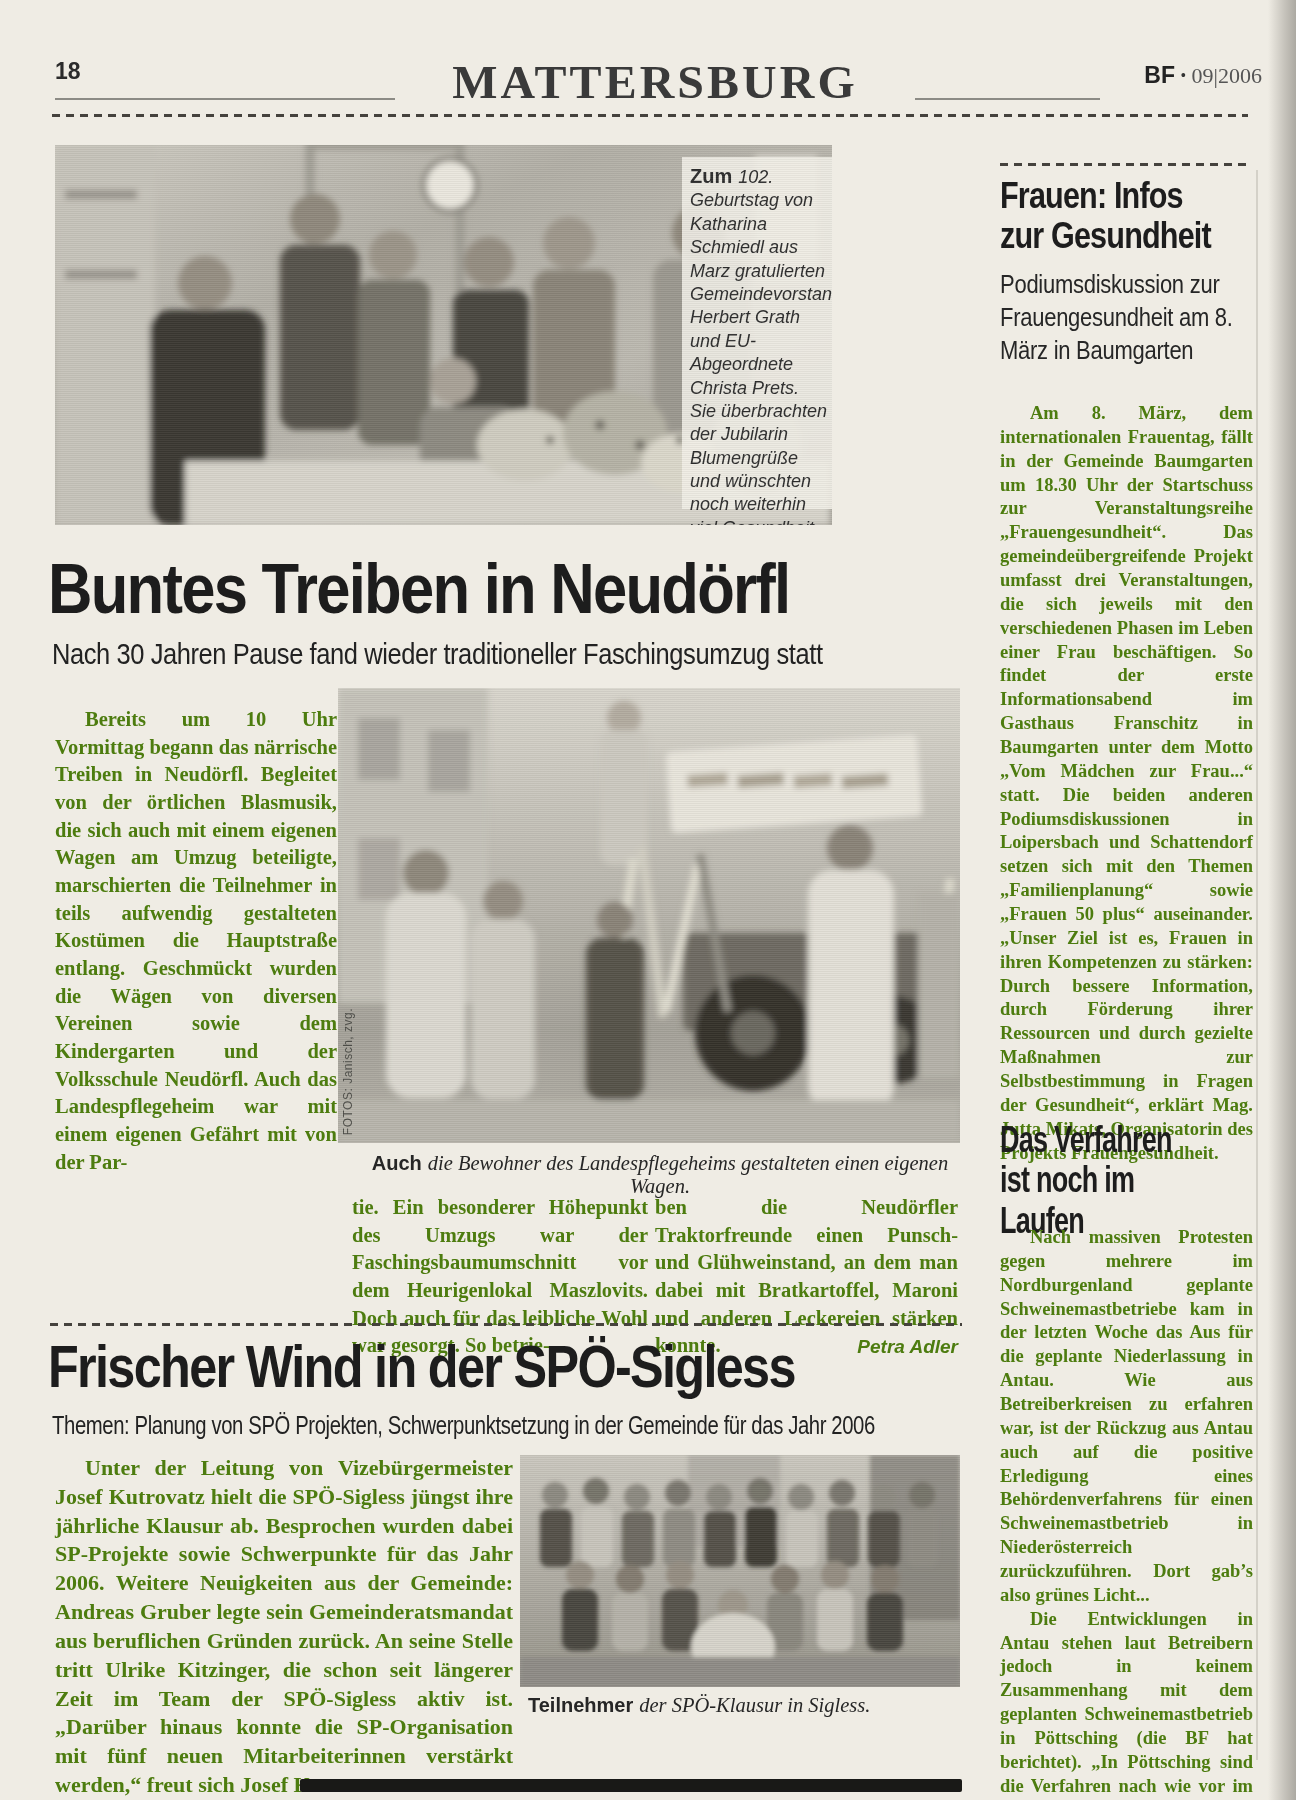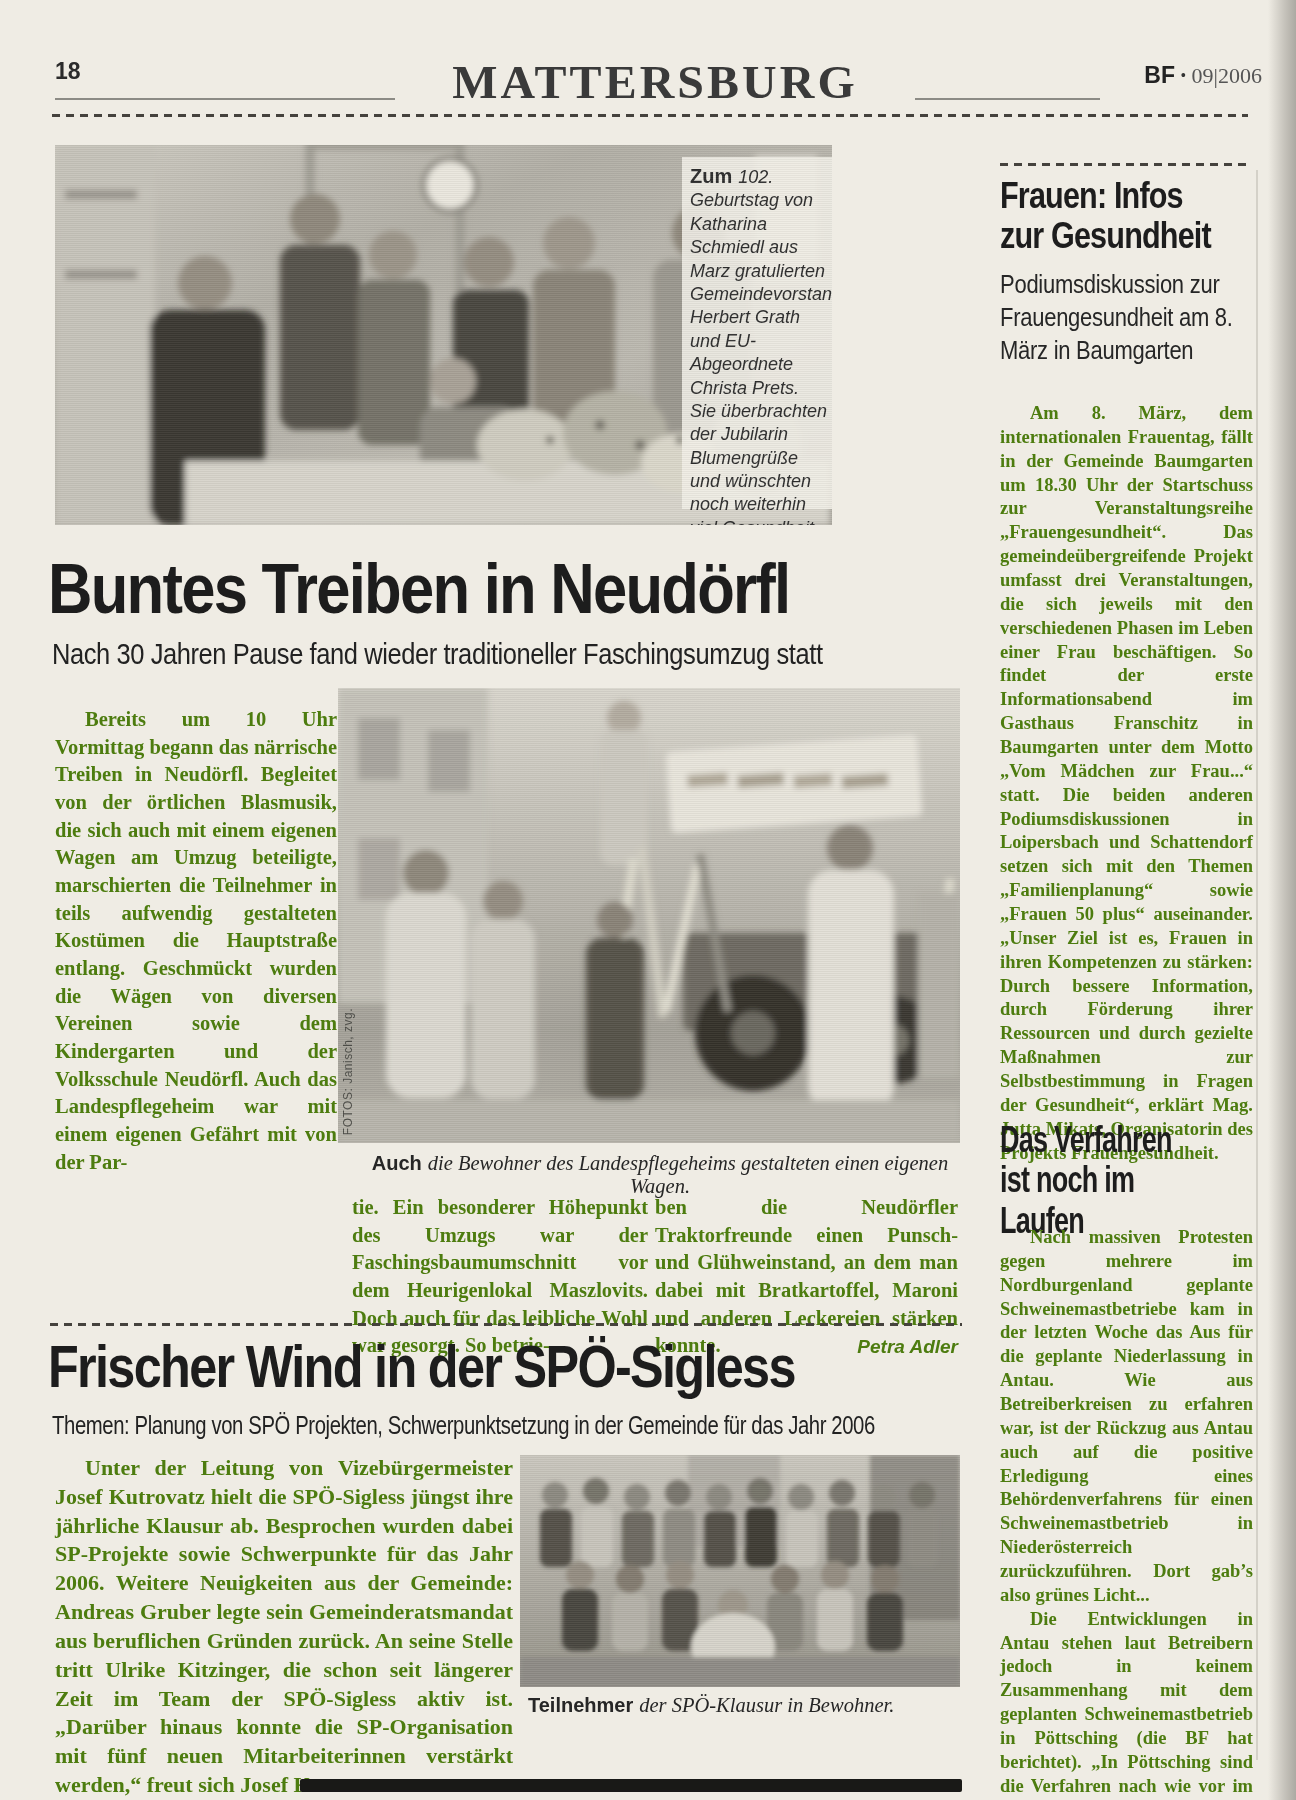--- a/index.html
+++ b/index.html
@@ -298,21 +298,21 @@
       <rect x="297" y="134" width="36" height="62" rx="10" fill="#c8c5bc"></rect>
       <rect x="347" y="138" width="36" height="58" rx="10" fill="#4a4741"></rect>
 
       <circle cx="213" cy="150" r="15" fill="#9e978b"></circle>
       <ellipse cx="213" cy="192" rx="42" ry="34" fill="#d7d4cb"></ellipse>
       <rect x="0" y="202" width="440" height="30" fill="#8f8c86"></rect>
     </g>
   </svg>
 </div>
 <p class="abs photo-cap" style="left:528px;top:1694px;width:430px;">
-  <span class="cap-lead">Teilnehmer</span><span>der SPÖ-Klausur in Bewohner.</span>
+  <span class="cap-lead">Teilnehmer</span><span>der SPÖ-Klausur in Sigless.</span>
 </p>
 
 <div class="abs dash" style="left:1000px;top:163px;width:250px;"></div>
 
 <h2 class="abs sb-head c1" style="left:1000px;top:176px;width:260px;white-space:normal;">Frauen: Infos zur Gesundheit</h2>
 <p class="abs sb-sub" style="left:1000px;top:268px;width:285px;">Podiumsdiskussion zur Frauengesundheit am 8. März in Baumgarten</p>
 <div class="abs" style="left:1000px;top:402px;width:253px;">
   <p class="body-txt t-side indent">Am 8. März, dem internationalen Frauentag, fällt in der Gemeinde Baumgarten um 18.30 Uhr der Startschuss zur Veranstaltungsreihe „Frauengesundheit“. Das gemeindeübergreifende Projekt umfasst drei Veranstaltungen, die sich jeweils mit den verschiedenen Phasen im Leben einer Frau beschäftigen. So findet der erste Informationsabend im Gasthaus Franschitz in Baumgarten unter dem Motto „Vom Mädchen zur Frau...“ statt. Die beiden anderen Podiumsdiskussionen in Loipersbach und Schattendorf setzen sich mit den Themen „Familienplanung“ sowie „Frauen 50 plus“ auseinander. „Unser Ziel ist es, Frauen in ihren Kompetenzen zu stärken: Durch bessere Information, durch Förderung ihrer Ressourcen und durch gezielte Maßnahmen zur Selbstbestimmung in Fragen der Gesundheit“, erklärt Mag. Jutta Mikats, Organisatorin des Projekts Frauengesundheit.</p>
 </div>
 

